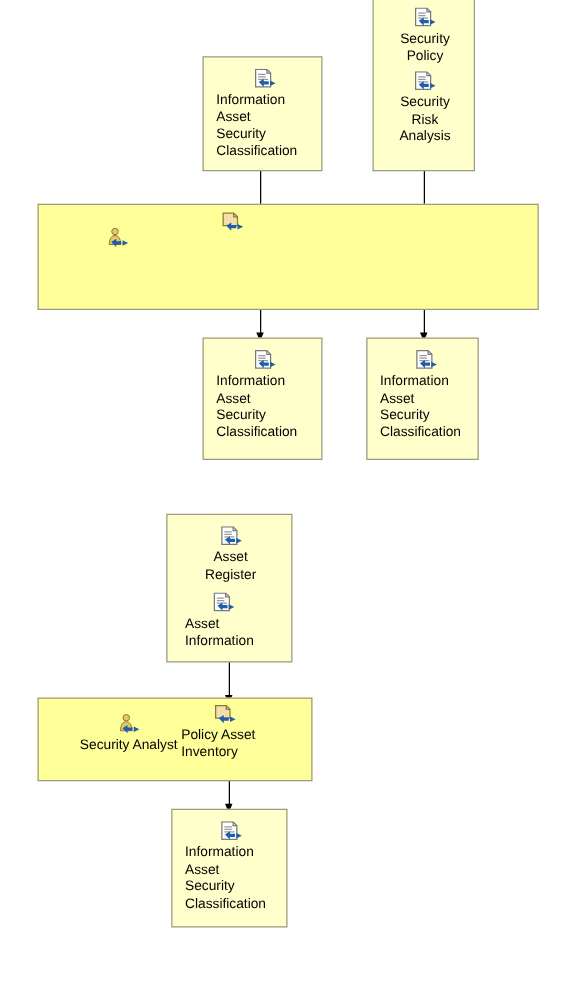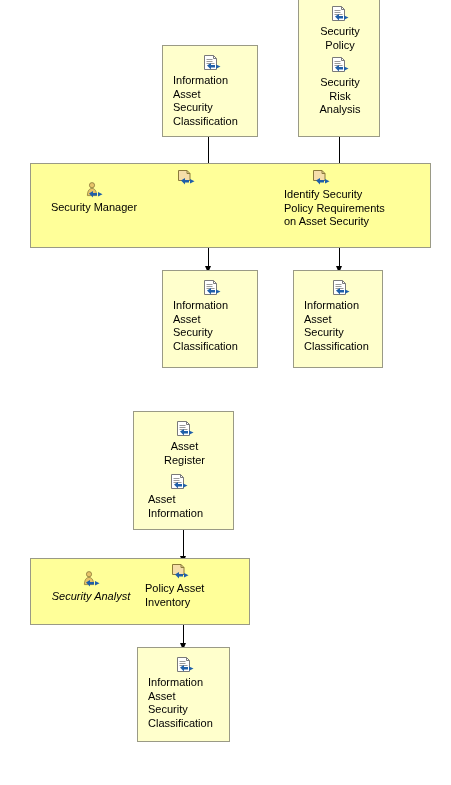--- a/index.html
+++ b/index.html
@@ -135,51 +135,35 @@
       <span class="ico">
         <svg width="18" height="17" viewBox="0 0 18 17">
           <circle cx="7" cy="3.2" r="2.6" fill="#e8c46a" stroke="#8a7a3a" stroke-width="0.8"></circle>
           <path d="M2.4 13.6 C2.4 8.6 4.6 6.4 7 6.4 C9.4 6.4 11.6 8.6 11.6 13.6 Z" fill="#e8c46a" stroke="#8a7a3a" stroke-width="0.8"></path>
           <g>
             <path d="M4 11.5 L8 9 L8 11 L12 11 L12 13.5 L8 13.5 L8 15.5 Z" fill="#1f5fa9"></path>
             <path d="M13 14.5 L17.5 12.3 L13 10.1 Z" fill="#1f5fa9"></path>
           </g>
         </svg>
       </span>
-      <span class="lbl">Security Manager</span>
     </div>
 
     <div class="cell" style="left:118px;top:5px;width:130px;">
       <span class="ico" style="margin-left:28px;">
         <svg width="18" height="17" viewBox="0 0 18 17">
           <path d="M1.5 1.5 H10 L13 4.5 V11.5 H1.5 Z" fill="#f5deaa" stroke="#8a7a3a" stroke-width="1"></path>
           <path d="M10 1.5 V4.5 H13" fill="none" stroke="#8a7a3a" stroke-width="1"></path>
           <g>
             <path d="M4 11.5 L8 9 L8 11 L12 11 L12 13.5 L8 13.5 L8 15.5 Z" fill="#1f5fa9"></path>
             <path d="M13 14.5 L17.5 12.3 L13 10.1 Z" fill="#1f5fa9"></path>
           </g>
         </svg>
       </span>
     </div>
 
-    <div class="cell" style="left:253px;top:5px;width:135px;">
-      <span class="ico" style="margin-left:28px;">
-        <svg width="18" height="17" viewBox="0 0 18 17">
-          <path d="M1.5 1.5 H10 L13 4.5 V11.5 H1.5 Z" fill="#f5deaa" stroke="#8a7a3a" stroke-width="1"></path>
-          <path d="M10 1.5 V4.5 H13" fill="none" stroke="#8a7a3a" stroke-width="1"></path>
-          <g>
-            <path d="M4 11.5 L8 9 L8 11 L12 11 L12 13.5 L8 13.5 L8 15.5 Z" fill="#1f5fa9"></path>
-            <path d="M13 14.5 L17.5 12.3 L13 10.1 Z" fill="#1f5fa9"></path>
-          </g>
-        </svg>
-      </span>
-      <span class="lbl">Identify Security
-Policy Requirements
-on Asset Security</span>
-    </div>
   </div>
 
   <div class="conn vline" style="left:208px;top:248px;height:22px;"></div>
   <div class="arrowhead" style="left:205px;top:266px;"></div>
 
   <div class="conn vline" style="left:339px;top:248px;height:22px;"></div>
   <div class="arrowhead" style="left:336px;top:266px;"></div>
 
   <div class="node" style="left:162px;top:270px;width:96px;height:98px;">
     <div class="cell" style="left:10px;top:9px;right:6px;">
@@ -267,21 +251,21 @@
       </span>
       <span class="lbl">Asset
 Information</span>
     </div>
   </div>
 
   <div class="conn vline" style="left:183px;top:530px;height:28px;"></div>
   <div class="arrowhead" style="left:180px;top:556px;"></div>
 
   <div class="node swimlane" style="left:30px;top:558px;width:220px;height:67px;">
-    <div class="cell center" style="left:6px;top:12px;width:108px;font-style:italic;">
+    <div class="cell center" style="left:18px;top:12px;width:108px;">
       <span class="ico">
         <svg width="18" height="17" viewBox="0 0 18 17">
           <circle cx="7" cy="3.2" r="2.6" fill="#e8c46a" stroke="#8a7a3a" stroke-width="0.8"></circle>
           <path d="M2.4 13.6 C2.4 8.6 4.6 6.4 7 6.4 C9.4 6.4 11.6 8.6 11.6 13.6 Z" fill="#e8c46a" stroke="#8a7a3a" stroke-width="0.8"></path>
           <g>
             <path d="M4 11.5 L8 9 L8 11 L12 11 L12 13.5 L8 13.5 L8 15.5 Z" fill="#1f5fa9"></path>
             <path d="M13 14.5 L17.5 12.3 L13 10.1 Z" fill="#1f5fa9"></path>
           </g>
         </svg>
       </span>

